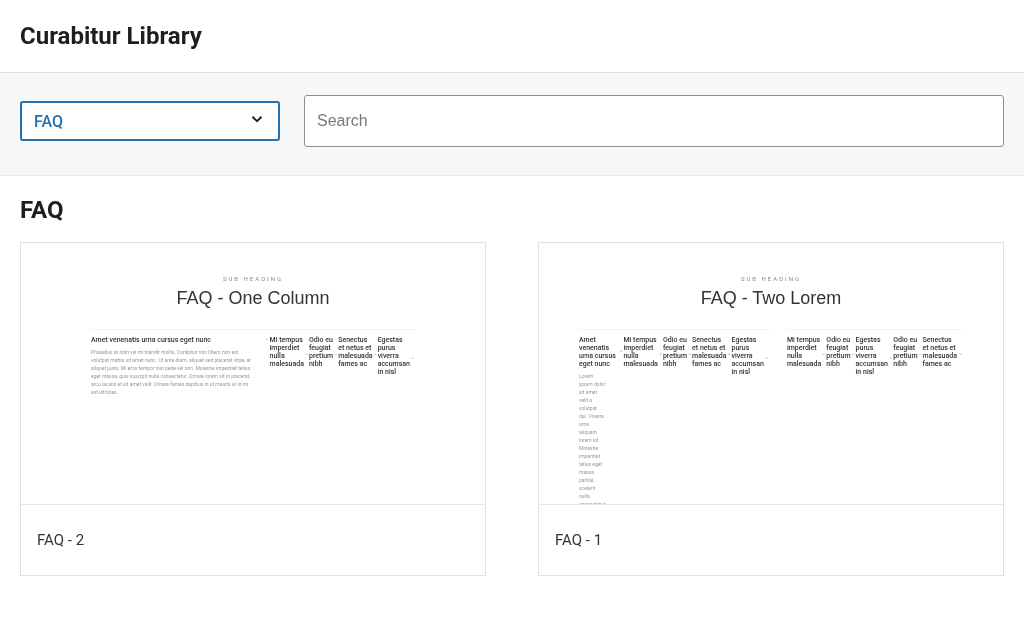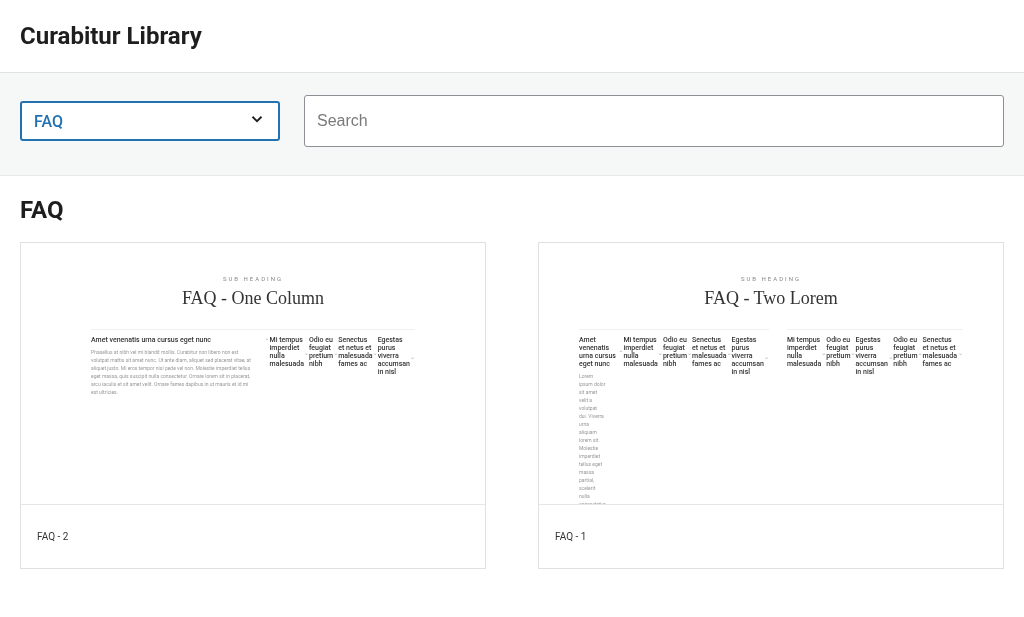--- a/index.html
+++ b/index.html
@@ -100,21 +100,21 @@
       border-bottom: 1px solid #e6e6e6;
     }
     .preview-sub {
       font-size: 6px;
       letter-spacing: 2px;
       color: #888;
       text-transform: uppercase;
       margin-bottom: 6px;
     }
     .preview-title {
-      font-family: Liberation Serif, serif;
+      font-family: Liberation Sans, sans-serif;
       font-size: 18px;
       font-weight: 400;
       color: #333;
       margin-bottom: 20px;
     }
     .accordion-list {
       width: 100%;
       display: flex;
       flex-direction: row;
       gap: 0;
@@ -145,21 +145,21 @@
       color: #aaa;
     }
     .two-col {
       display: flex;
       gap: 18px;
       width: 100%;
     }
     .two-col .col { flex: 1; }
     .card-footer {
       padding: 26px 16px;
-      font-size: 10px;
+      font-size: 15px;
       color: #333;
     }
   </style>
 </head>
 <body>
 
 <div class="header">
   <h1>Curabitur Library</h1>
 </div>
 

